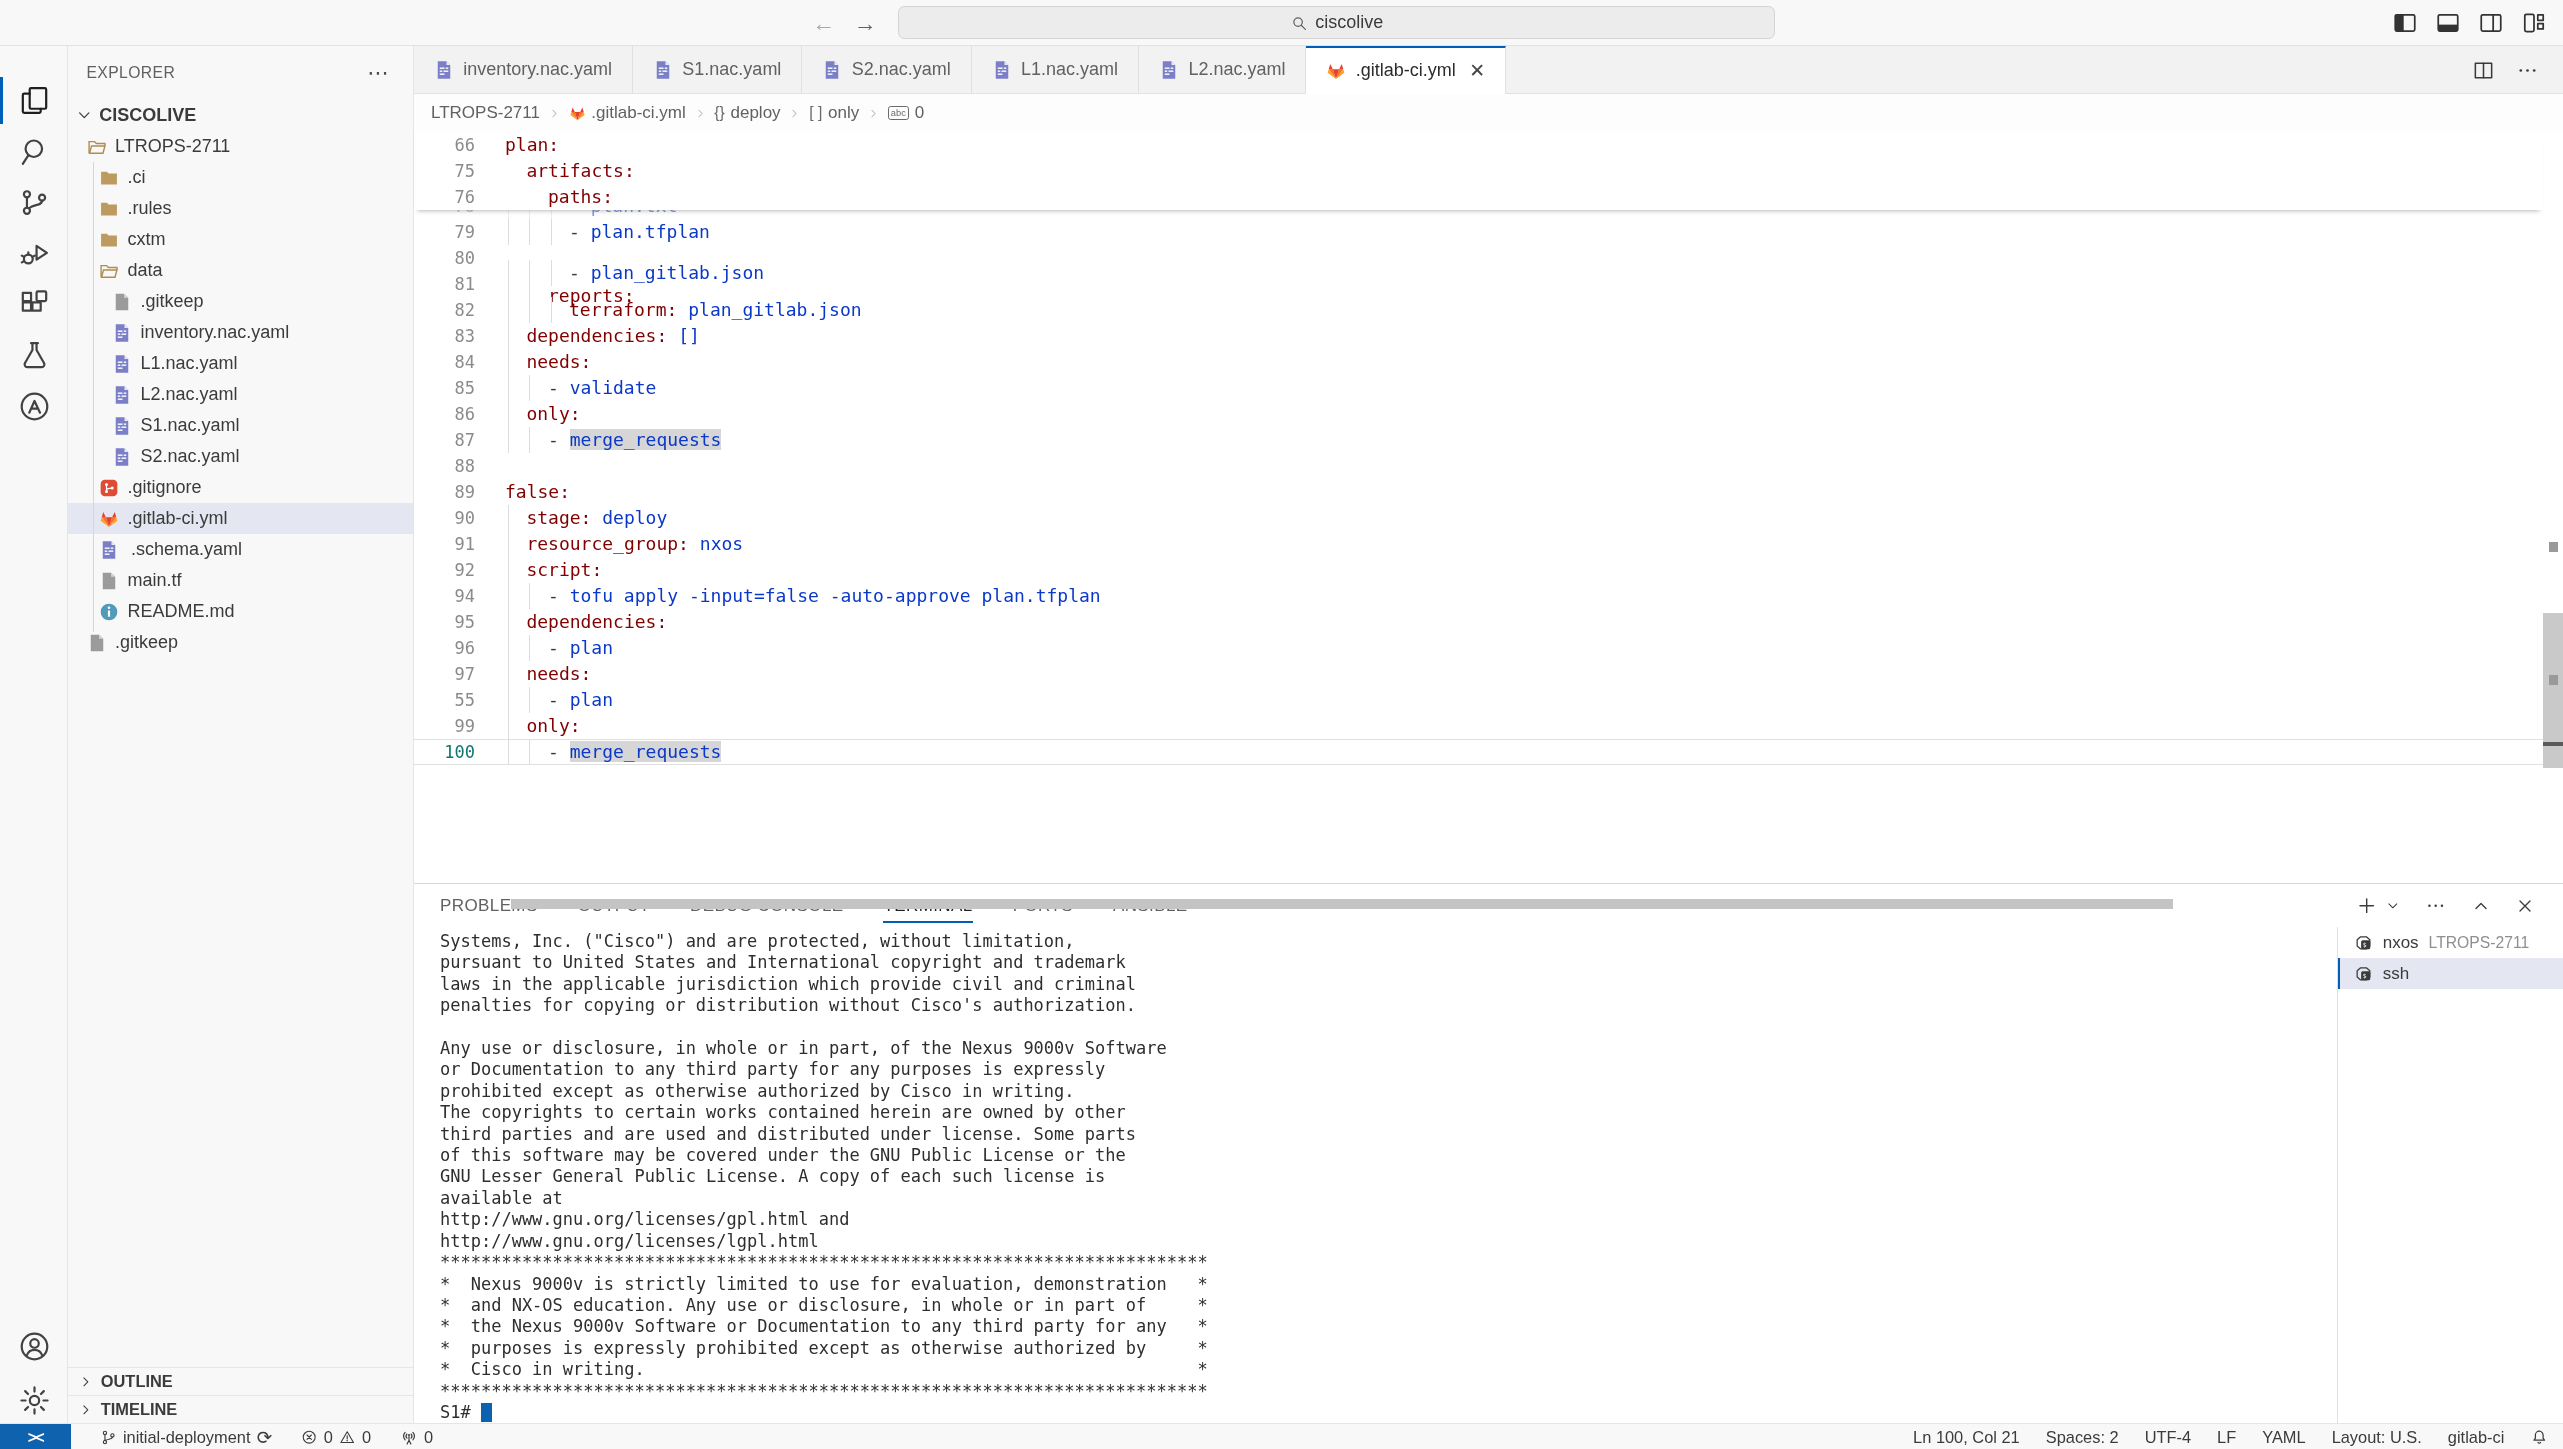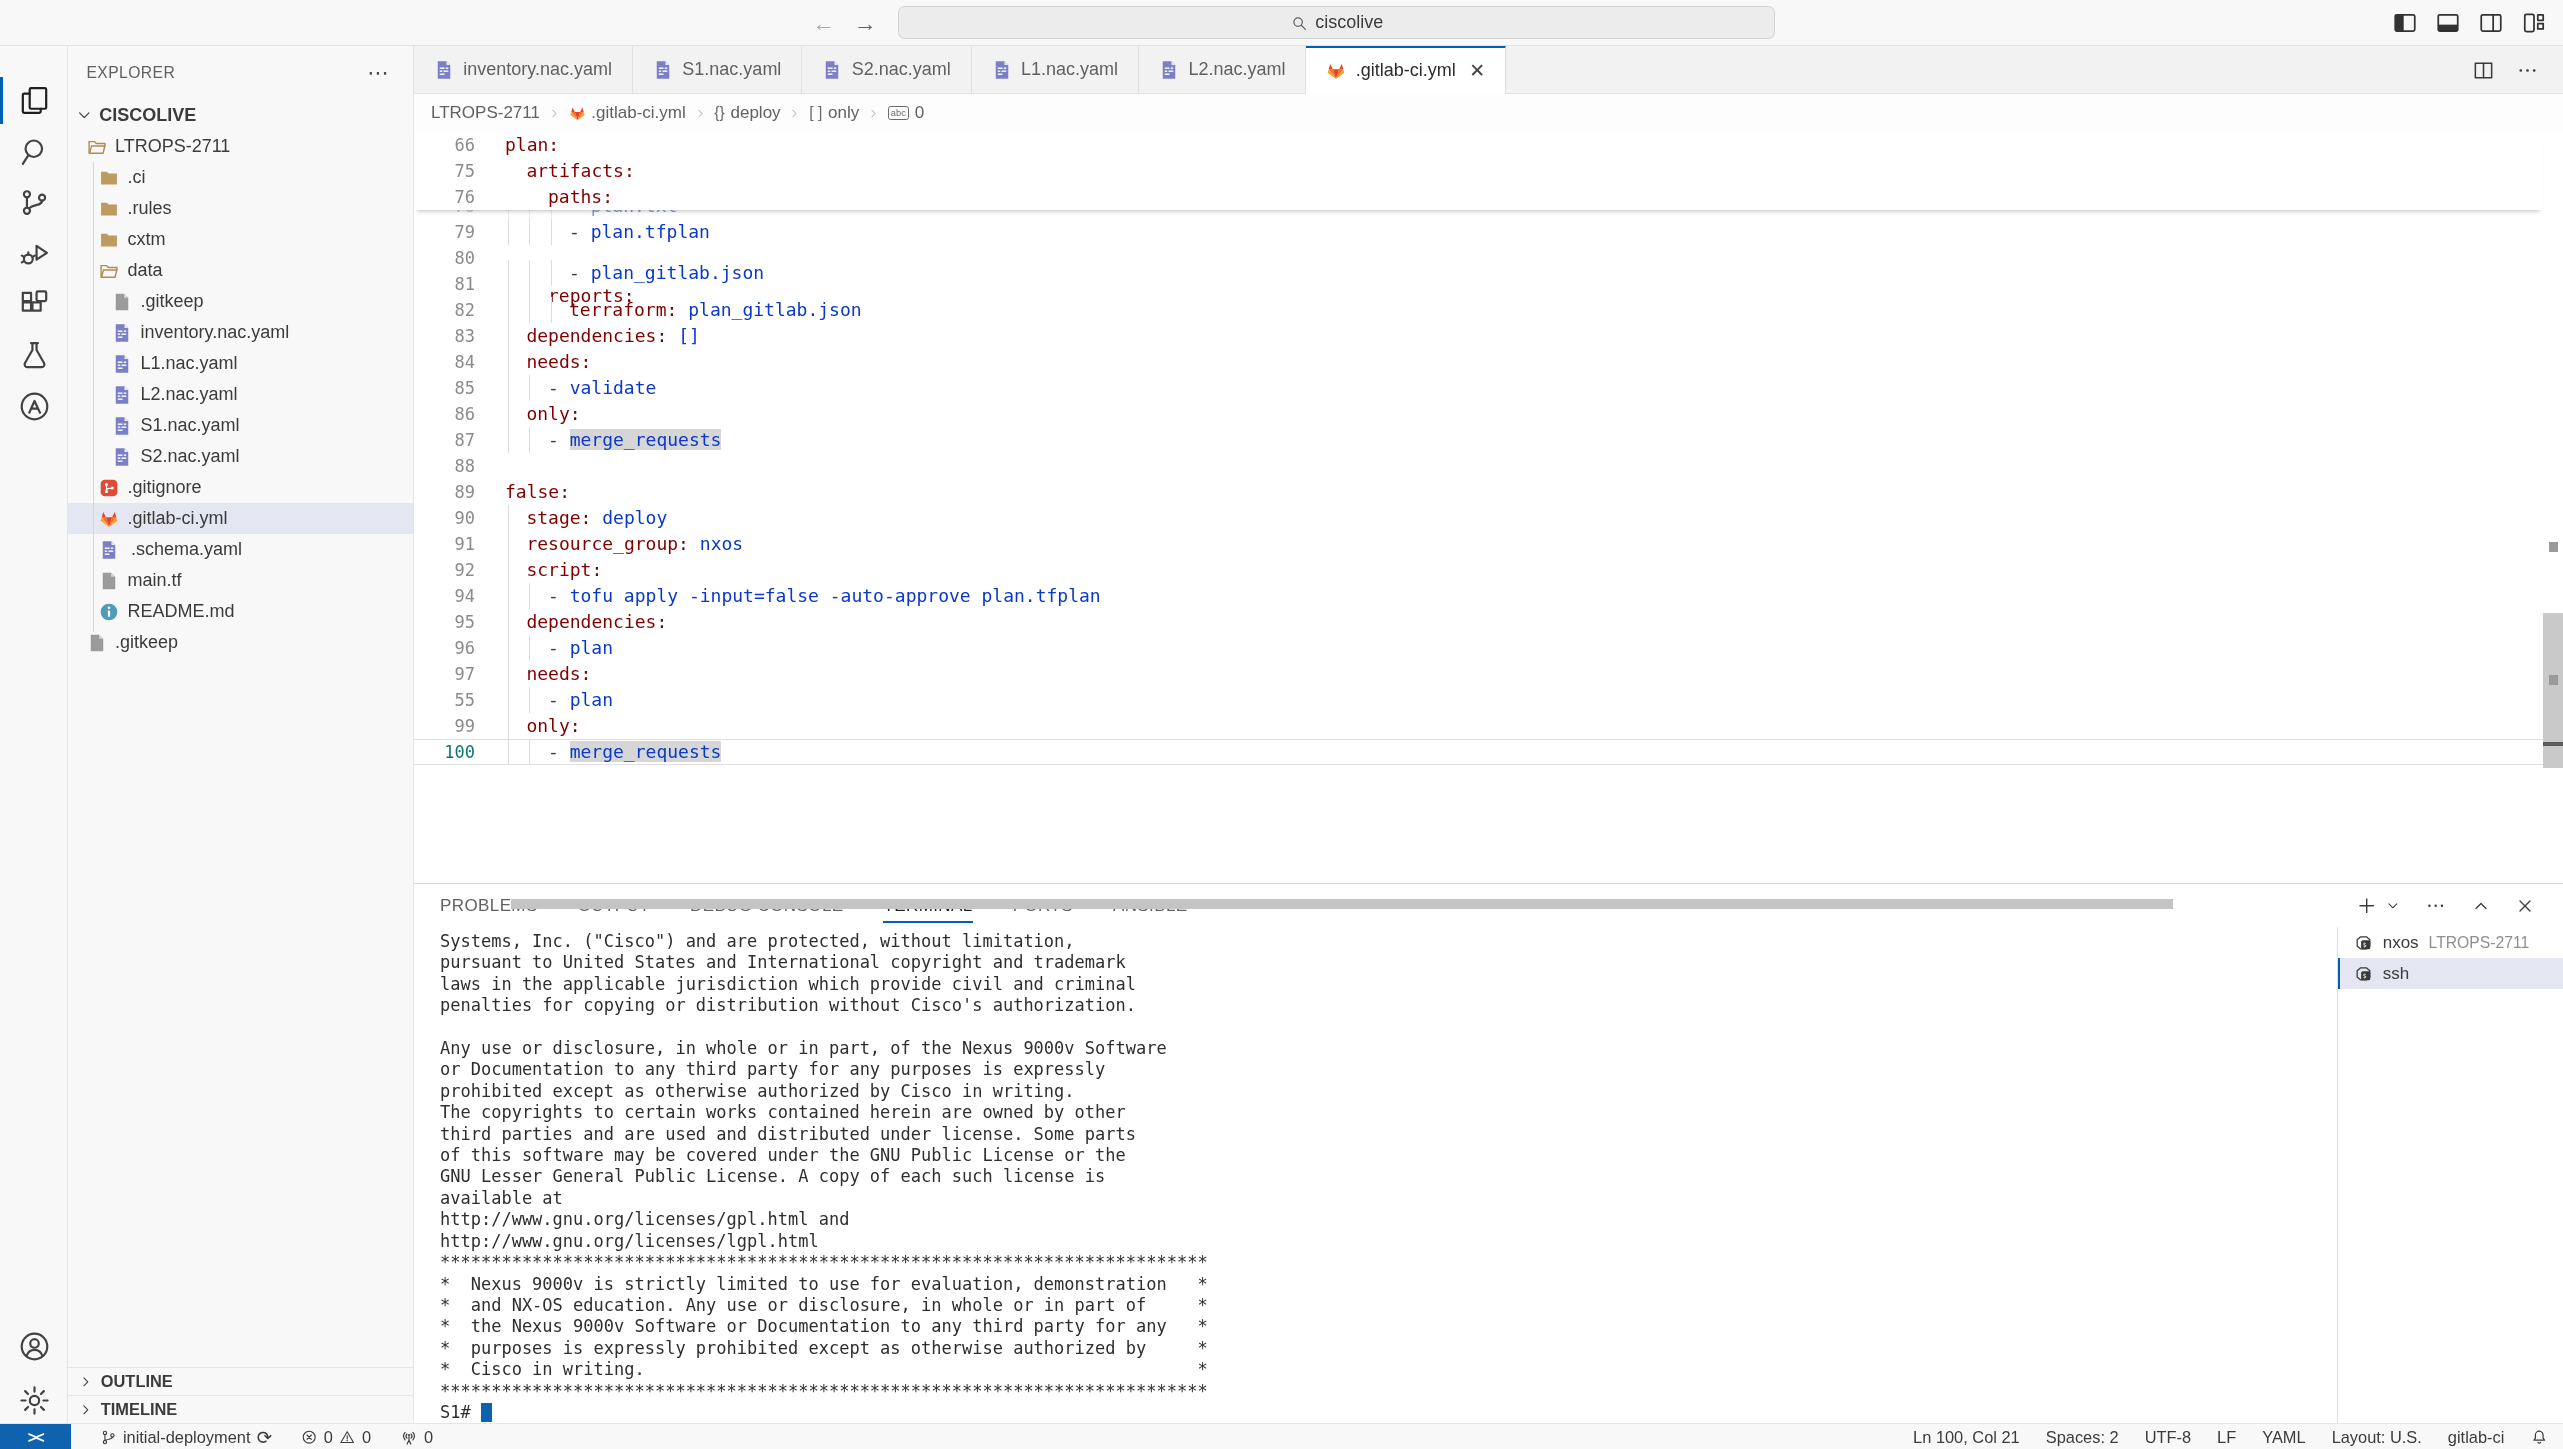--- a/index.html
+++ b/index.html
@@ -817,21 +817,21 @@
               <path d="M12 9.5v5.5M9.5 20l2.5-5 2.5 5M9.2 12.3a4.3 4.3 0 0 1 0-5.6M14.8 6.7a4.3 4.3 0 0 1 0 5.6M6.8 14.4a7.5 7.5 0 0 1 0-9.8M17.2 4.6a7.5 7.5 0 0 1 0 9.8"></path>
               <circle cx="12" cy="8" r="1.3" fill="currentColor" stroke="none"></circle>
             </svg>
           </span>
         <span>0</span>
       </div>
     </div>
     <div class="sb-right" id="sbRight">
         <span>Ln 100, Col 21</span>
         <span>Spaces: 2</span>
-        <span>UTF-8</span>
+        <span>UTF-4</span>
         <span>LF</span>
         <span>YAML</span>
         <span>Layout: U.S.</span>
         <span>gitlab-ci</span>
         <span style="width: 18.5px; height: 18.5px; flex: 0 0 auto;">
           <svg viewBox="0 0 24 24" fill="none" stroke="currentColor" stroke-width="1.6" stroke-linecap="round" stroke-linejoin="round">
             <path d="M12 4.2a5 5 0 0 1 5 5v4l1.8 2.6H5.2L7 13.2v-4a5 5 0 0 1 5-5zM10.4 18.6a1.7 1.7 0 0 0 3.2 0"></path>
           </svg>
         </span>
       </div>

